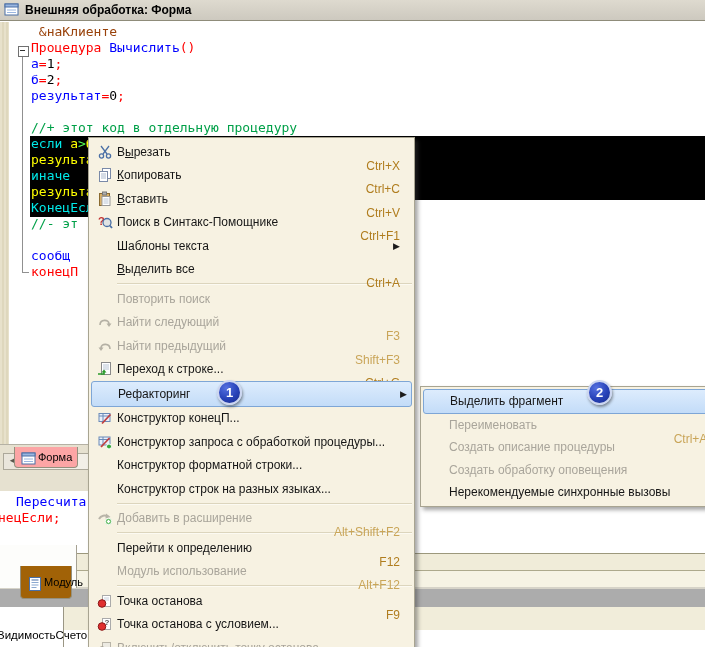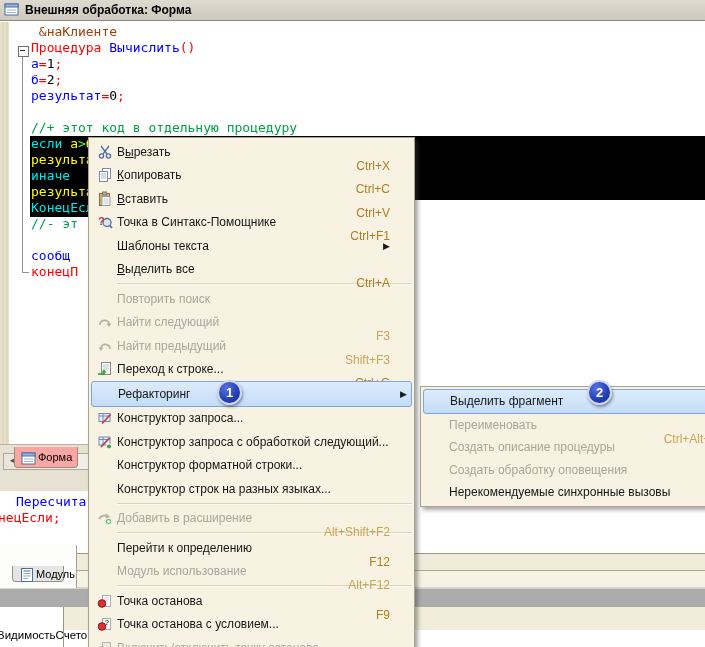--- a/index.html
+++ b/index.html
@@ -59,31 +59,31 @@
   #band2{top:554px;height:16px;background:#f0ecd9;}
   #band3{top:570px;height:1px;background:#ada98c;}
   #band4{top:571px;height:16px;background:#f6f3e4;}
   #band5{top:587px;height:2px;background:#d6d3c8;}
   #band6{top:589px;height:18px;background:#acacac;}
   #band7{top:607px;height:23px;background:#f1edda;}
   #band8{top:630px;height:17px;background:#fff;}
 
   .module-strip{position:absolute;left:0;top:545px;width:76px;height:43px;background:#fdfdfb;
     border-right:1px solid #a5a192;}
-  #tab-module{left:12px;top:566px;width:52px;height:16px;background:#e5e5e5;}
+  #tab-module{left:20px;top:566px;width:52px;height:33px;background:#a16207;}
   .left-panel{position:absolute;left:0;top:607px;width:63px;height:40px;background:#fff;
     border-right:1px solid #9a9684;}
   .status-text{position:absolute;left:-3px;top:629px;font-size:11.5px;color:#000;white-space:nowrap;}
 
   
   .menu{position:absolute;background:#f7f2e2;border:1px solid #a8a491;
     box-shadow:3px 3px 4px rgba(60,60,60,.45);padding:2px 0;box-sizing:border-box;z-index:10;}
   #menu-main{left:88px;top:137px;width:327px;}
   #menu-sub{left:420px;top:386px;width:324px;z-index:11;}
-  .mi{display:flex;align-items:center;padding:0 24px 0 4px;position:relative;}
+  .mi{display:flex;align-items:center;padding:0 14px 0 4px;position:relative;}
   #menu-main .mi{height:23.5px;} #menu-sub .mi{height:22.5px;}
   .mi-icon{width:24px;height:16px;display:flex;align-items:center;justify-content:center;flex:0 0 auto;}
   .mi-label{font-size:12px;color:#161616;white-space:nowrap;}
   .mi.disabled .mi-label{color:#a9a59b;}
   .mi-shortcut{margin-left:auto;font-size:12px;color:#b07d1e;padding-left:14px;white-space:nowrap;margin-top:28px;}
   .mi.disabled .mi-shortcut{color:#c9a558;}
   .mi-arrow{margin-left:auto;font-size:9px;color:#1a1a1a;width:10px;text-align:right;}
   .mi.hl{margin:0 2px;padding:0 4px 0 2px;border:1px solid #7ea6d6;border-radius:3px;
     background:linear-gradient(#ddecfd,#c3dcf8);}
   .sep{height:0;border-top:1px solid #dcd5bd;border-bottom:1px solid #fcfaf2;margin:2px 2px 2px 28px;}
@@ -211,21 +211,21 @@
         <span class="mi-shortcut">Ctrl+V</span>
       </div>
       <div class="mi">
         <span class="mi-icon">
           <svg width="16" height="16" viewBox="0 0 16 16" xmlns="http://www.w3.org/2000/svg">
             <text x="1" y="11" font-size="11" font-weight="bold" fill="#c03030" font-family="Liberation Sans,sans-serif">?</text>
             <circle cx="10" cy="8.5" r="4" fill="rgba(180,200,230,.35)" stroke="#4a6fa5" stroke-width="1.3"></circle>
             <line x1="12.8" y1="11.5" x2="15" y2="14" stroke="#4a6fa5" stroke-width="1.8"></line>
           </svg>
         </span>
-        <span class="mi-label">Точка в Синтакс-Помощнике</span>
+        <span class="mi-label">Поиск в Синтакс-Помощнике</span>
         <span class="mi-shortcut">Ctrl+F1</span>
       </div>
       <div class="mi">
         <span class="mi-icon"></span>
         <span class="mi-label">Шаблоны текста</span>
         <span class="mi-arrow">▶</span>
       </div>
       <div class="mi">
         <span class="mi-icon"></span>
         <span class="mi-label"><u>В</u>ыделить все</span>
@@ -279,33 +279,33 @@
       </div>
       <div class="mi">
         <span class="mi-icon">
           <svg width="16" height="16" viewBox="0 0 16 16" xmlns="http://www.w3.org/2000/svg">
             <rect x="2" y="3.5" width="11" height="8" fill="#eaf0fa" stroke="#6a8ab8"></rect>
             <line x1="2" y1="6" x2="13" y2="6" stroke="#6a8ab8"></line>
             <line x1="6" y1="3.5" x2="6" y2="11.5" stroke="#6a8ab8"></line>
             <line x1="5" y1="13.5" x2="13.5" y2="4.5" stroke="#c04040" stroke-width="1.8"></line>
           </svg>
         </span>
-        <span class="mi-label">Конструктор запроса...</span>
+        <span class="mi-label">Конструктор конецП...</span>
       </div>
       <div class="mi">
         <span class="mi-icon">
           <svg width="16" height="16" viewBox="0 0 16 16" xmlns="http://www.w3.org/2000/svg">
             <rect x="2" y="3" width="11" height="8" fill="#eaf0fa" stroke="#6a8ab8"></rect>
             <line x1="2" y1="5.5" x2="13" y2="5.5" stroke="#6a8ab8"></line>
             <line x1="6" y1="3" x2="6" y2="11" stroke="#6a8ab8"></line>
             <line x1="4" y1="13" x2="12.5" y2="4" stroke="#c04040" stroke-width="1.8"></line>
             <circle cx="12" cy="12.5" r="2.5" fill="#3aa83a" stroke="#fff"></circle>
           </svg>
         </span>
-        <span class="mi-label">Конструктор запроса с обработкой следующий...</span>
+        <span class="mi-label">Конструктор запроса с обработкой процедуры...</span>
       </div>
       <div class="mi">
         <span class="mi-icon"></span>
         <span class="mi-label">Конструктор форматной строки...</span>
       </div>
       <div class="mi">
         <span class="mi-icon"></span>
         <span class="mi-label">Конструктор строк на разных языках...</span>
       </div>
       <div class="sep"></div>

